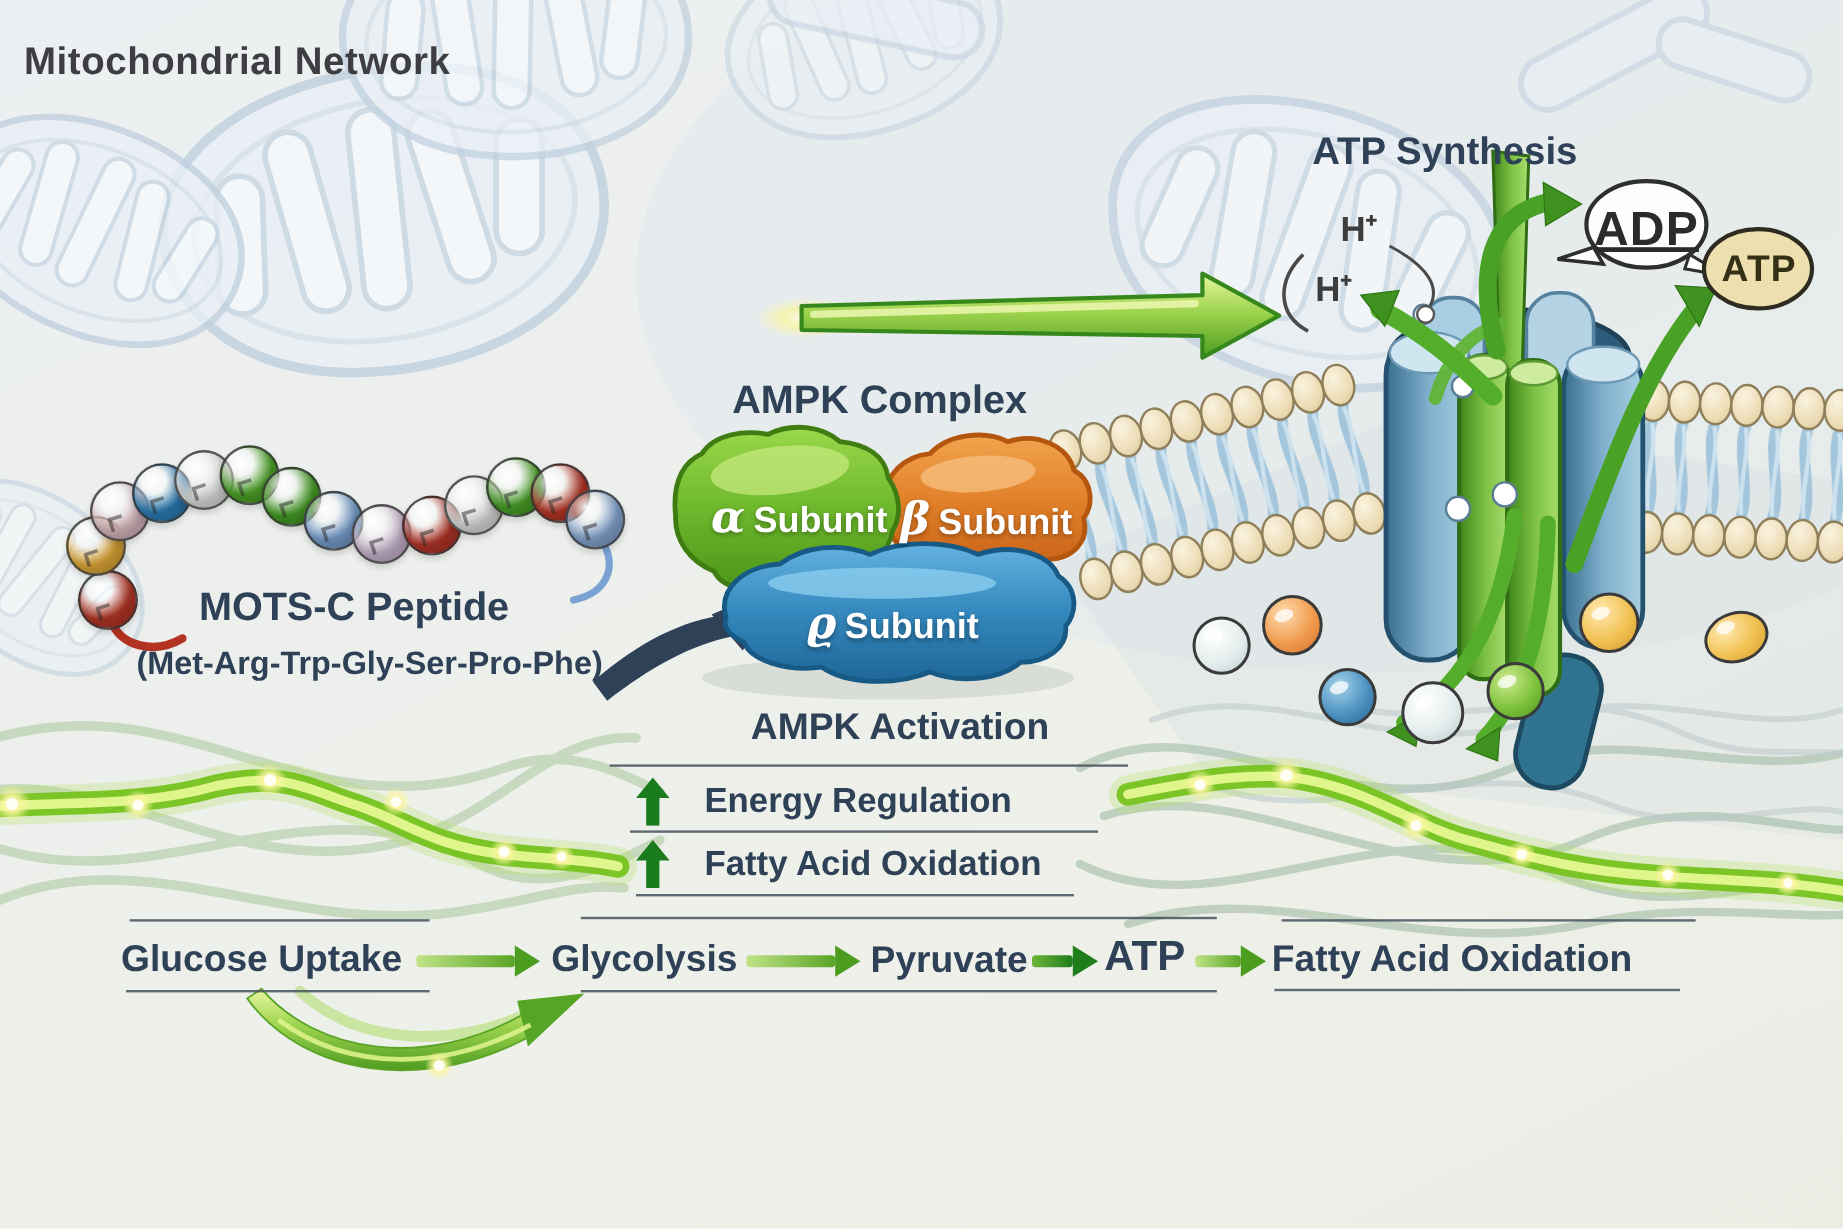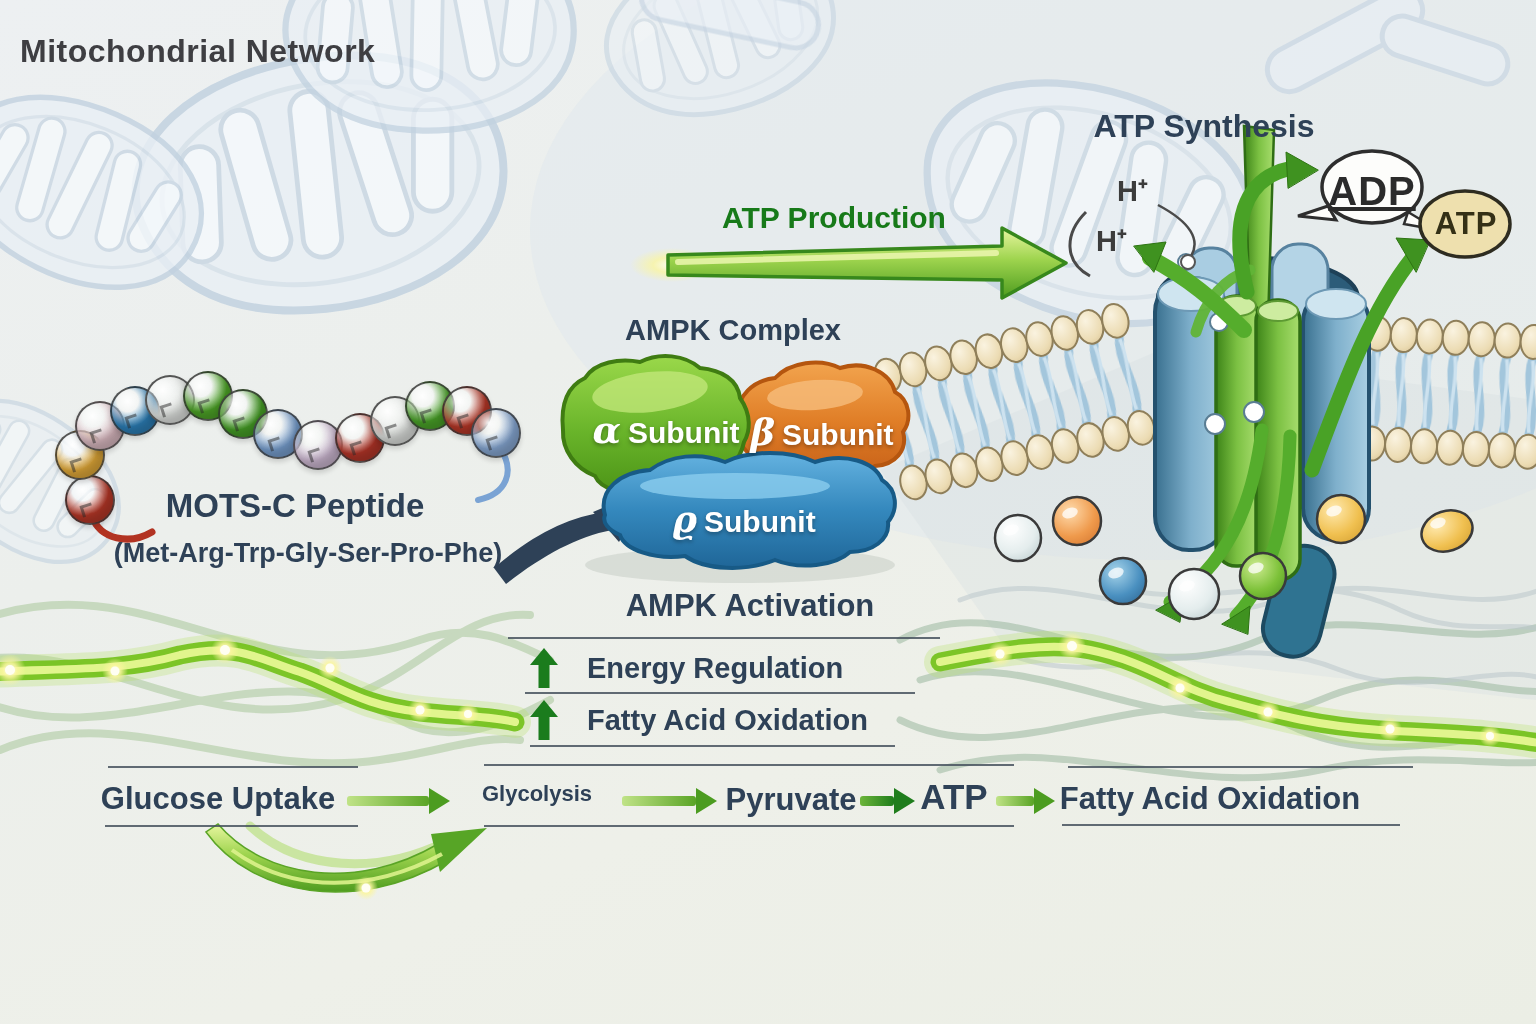--- a/index.html
+++ b/index.html
@@ -11,21 +11,21 @@
   .art { position:absolute; left:0; top:0; width:1536px; height:1024px; }
   .t { position:absolute; white-space:nowrap; font-weight:700; color:#2e4157; }
   .ctr { transform:translateX(-50%); }
   .t-title { left:20px; top:33px; font-size:32px; color:#3e3e42; letter-spacing:.5px; }
   .t-atp-syn { left:1204px; top:108px; font-size:32px; }
   .t-atp-prod { left:834px; top:201px; font-size:30px; color:#177a19; }
   .t-h1 { left:1117px; top:170px; font-size:29px; color:#3c3c3c; }
   .t-h2 { left:1096px; top:220px; font-size:29px; color:#3c3c3c; }
   .t-adp { left:1372px; top:169px; font-size:40px; color:#2b2b2b; letter-spacing:1px;text-decoration:underline; }
   .t-atp { left:1466px; top:206px; font-size:31px; color:#343016; letter-spacing:1px; }
-  .t-ampk-complex { left:733px; top:314px; font-size:29px; }
+  .t-ampk-complex { left:733px; top:314px; font-size:33px; }
   .t-mots { left:295px; top:487px; font-size:33px; }
   .t-seq { left:308px; top:538px; font-size:27px; font-weight:600; }
   .t-ampk-act { left:750px; top:588px; font-size:31px; }
   .sub { color:#ffffff; text-shadow:0 2px 4px rgba(0,0,0,.35); font-size:30px; }
   .sub .sym { font-family:"DejaVu Serif", serif; font-style:italic; font-size:37px; margin-right:7px; }
   .t-alpha { left:666px; top:408px; }
   .t-beta  { left:822px; top:410px; }
   .t-rho   { left:744px; top:497px; }
   .fx { position:absolute; display:flex; align-items:center; gap:14px; }
   .fx-label { font-size:29px; font-weight:700; color:#2e4157; white-space:nowrap;margin-left:15px; }
@@ -39,21 +39,21 @@
   .ru1 { left:508px; top:637px; width:432px; }
   .ru2 { left:525px; top:692px; width:390px; }
   .ru3 { left:530px; top:745px; width:365px; }
   .rg-t { left:108px; top:766px; width:250px; }
   .rg-b { left:105px; top:825px; width:253px; }
   .rm-t { left:484px; top:764px; width:530px; }
   .rm-b { left:484px; top:825px; width:530px; }
   .rf-t { left:1068px; top:766px; width:345px; }
   .rf-b { left:1062px; top:824px; width:338px; }
   .t-glu { left:218px; top:781px; font-size:31px; }
-  .t-gly { left:537px; top:781px; font-size:22px; }
+  .t-gly { left:537px; top:781px; font-size:31px; }
   .t-pyr { left:791px; top:782px; font-size:31px;text-align:right; }
   .t-atp2 { left:954px; top:777px; font-size:35px; }
   .t-fao { left:1210px; top:781px; font-size:31px; }
   .parrow { position:absolute; height:10px; background:linear-gradient(90deg,#c0e387,#5aa426); border-radius:3px; }
   .parrow::after { content:""; position:absolute; right:-21px; top:50%; transform:translateY(-50%);
     width:0; height:0; border-left:21px solid #4c9c20; border-top:13px solid transparent; border-bottom:13px solid transparent; }
   .parrow.dark { background:linear-gradient(90deg,#6cb53a,#1f7d1c); }
   .parrow.dark::after { border-left-color:#1f7d1c; }
   .pa1 { left:347px; top:796px; width:82px; }
   .pa2 { left:622px; top:796px; width:74px; }
@@ -420,21 +420,20 @@
     <div class="bead" style="left: 293px; top: 420px; --bead: #d9c3de;"></div>
     <div class="bead" style="left: 335px; top: 413px; --bead: #c0392b;"></div>
     <div class="bead" style="left: 370px; top: 396px; --bead: #ecefec;"></div>
     <div class="bead" style="left: 405px; top: 381px; --bead: #4fae2b;"></div>
     <div class="bead" style="left: 442px; top: 386px; --bead: #c23b2a;"></div>
     <div class="bead" style="left: 471px; top: 408px; --bead: #8fb2e0;"></div>
   </div>
 
   <div class="t t-title">Mitochondrial Network</div>
   <div class="t t-atp-syn ctr">ATP Synthesis</div>
-  <div class="t t-atp-prod ctr">ATP Production</div>
   <div class="t t-h1">H⁺</div>
   <div class="t t-h2">H⁺</div>
   <div class="t t-adp ctr">ADP</div>
   <div class="t t-atp ctr">ATP</div>
   <div class="t t-ampk-complex ctr">AMPK Complex</div>
 
   <div class="t t-alpha ctr sub">
     <span class="sym">α</span><span>Subunit</span>
   </div>
   <div class="t t-beta ctr sub">

